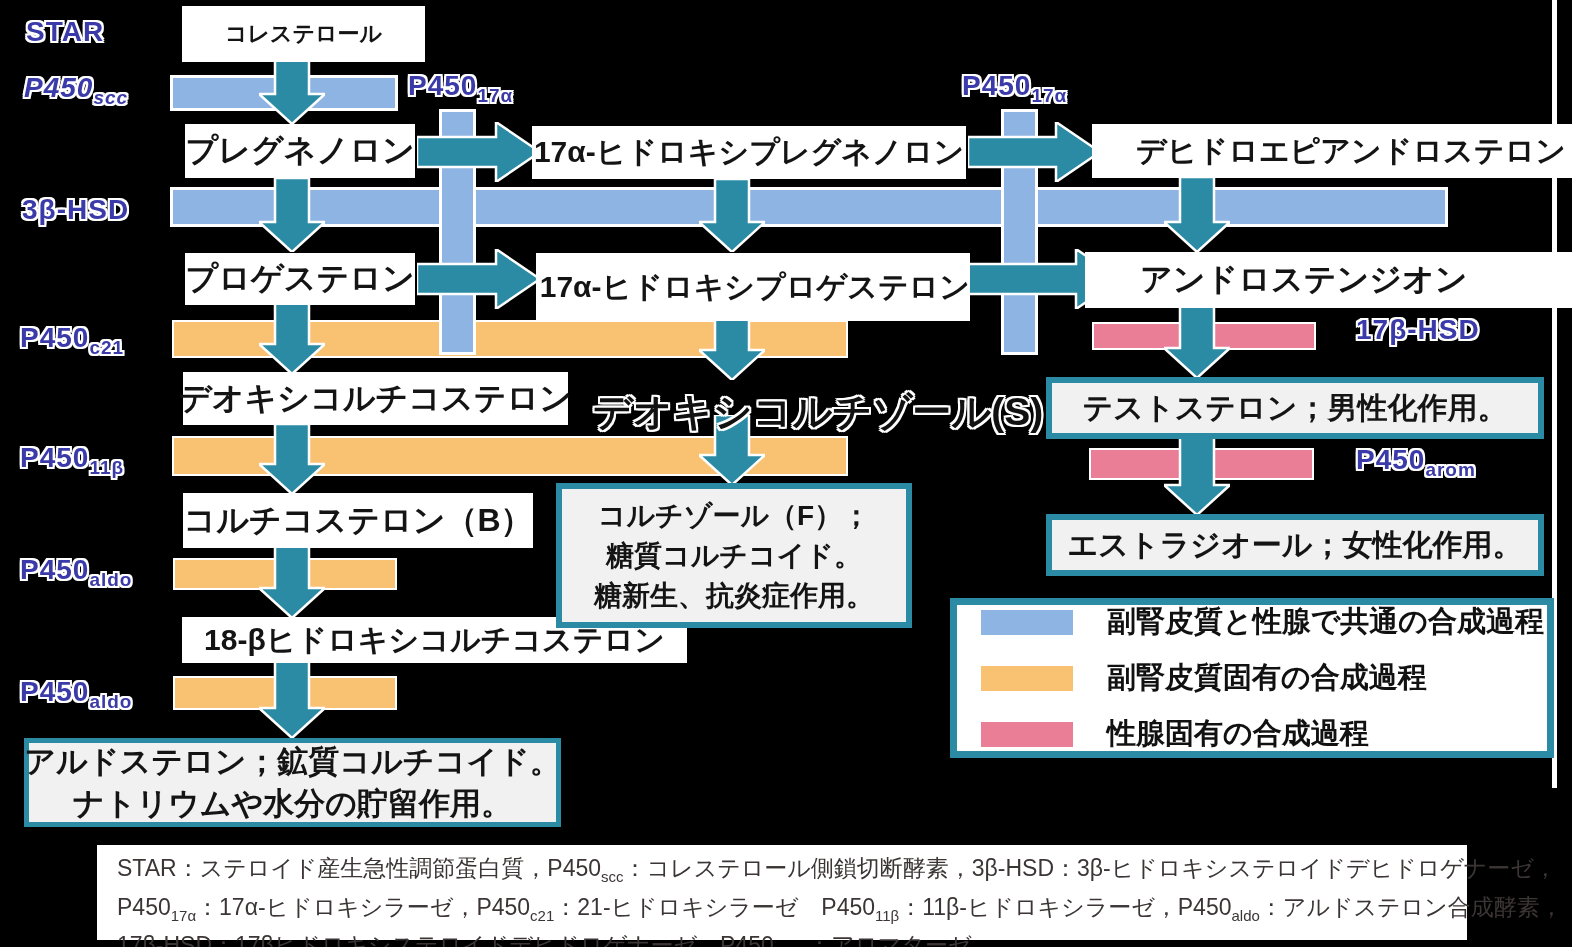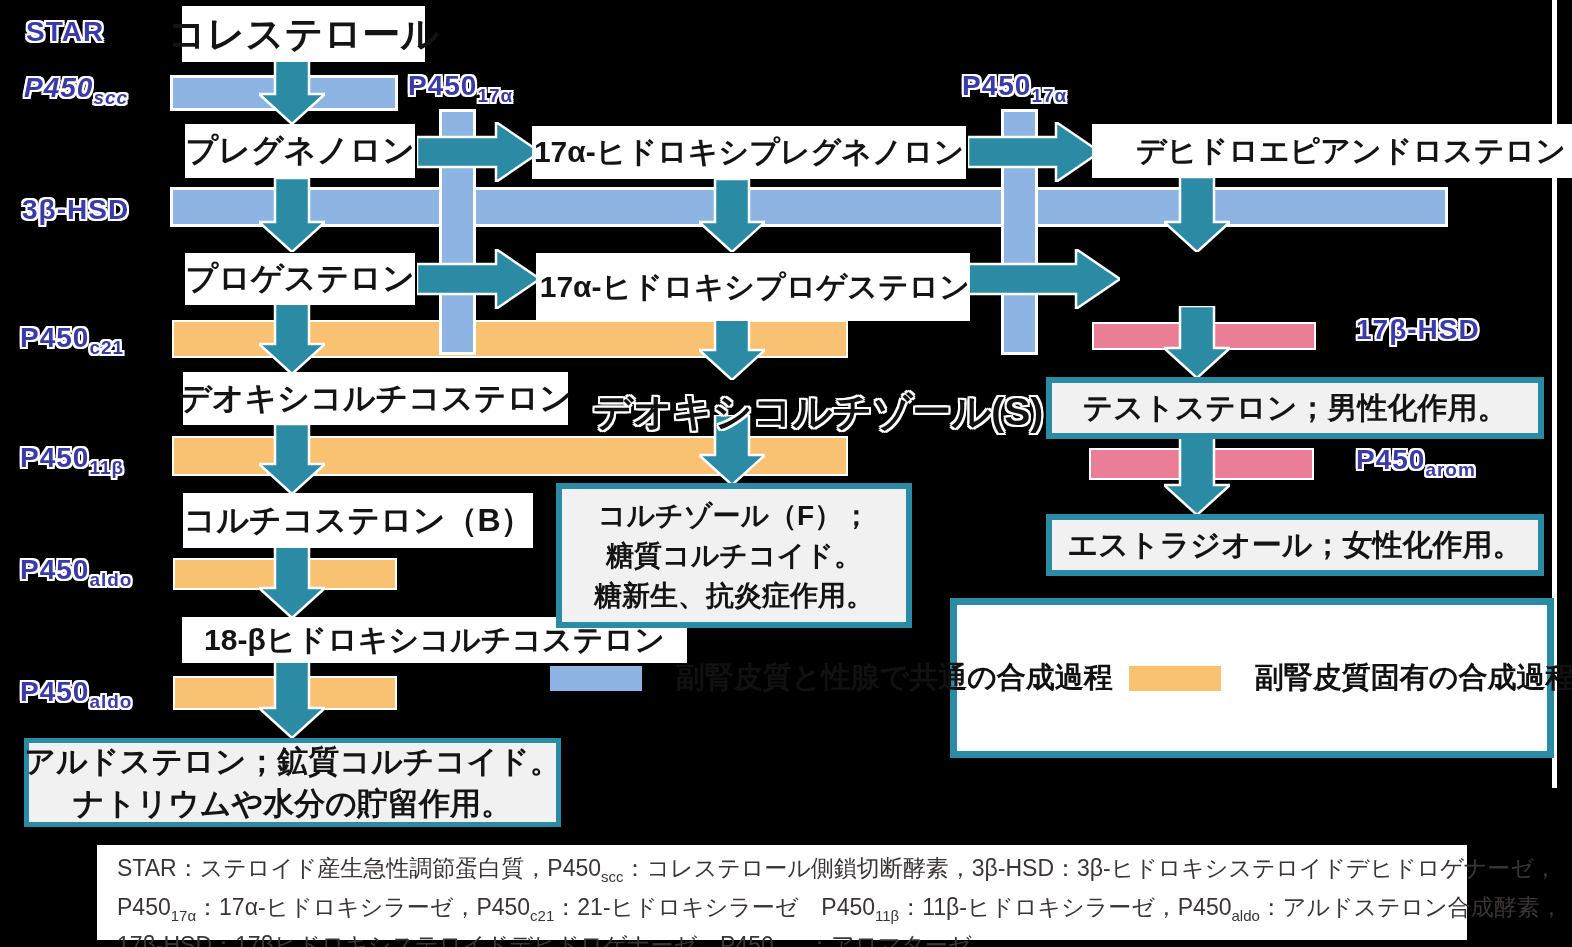--- a/index.html
+++ b/index.html
@@ -36,36 +36,36 @@
   .arrow{position:absolute;z-index:3;}
   .arrow polygon{fill:#2b8ba5;stroke:#ffffff;stroke-width:2.5;}
   .ghost-text{
     position:absolute;font-weight:bold;font-size:39px;color:#111;z-index:4;white-space:nowrap;
     text-shadow:-2px -2px 0 #fff,2px -2px 0 #fff,-2px 2px 0 #fff,2px 2px 0 #fff,
                 0 -2px 0 #fff,0 2px 0 #fff,-2px 0 0 #fff,2px 0 0 #fff;
   }
   .legend{
     position:absolute;left:950px;top:598px;width:604px;height:160px;background:#fff;
     border:7px solid #2b8ba5;box-sizing:border-box;z-index:5;
-    display:flex;flex-direction:row;justify-content:center;gap:16px;padding-left:24px;
+    display:flex;flex-direction:column;justify-content:center;gap:16px;padding-left:24px;
   }
   .legend-row{display:flex;align-items:center;gap:34px;}
   .legend-swatch{width:92px;height:25px;flex:0 0 auto;}
   .sw-blue{background:#8eb4e3;}
   .sw-orange{background:#f9c172;}
   .sw-pink{background:#e97e96;}
   .legend-label{font-weight:bold;font-size:29px;color:#111;white-space:nowrap;}
   .footnote{
     position:absolute;left:97px;top:845px;width:1370px;height:95px;background:#fff;z-index:5;
     color:#3c3535;font-size:23px;line-height:31px;padding:8px 0 0 20px;box-sizing:border-box;
     white-space:nowrap;
   }
   .footnote sub{font-size:15px;}
   .edge-line{position:absolute;left:1552px;top:0;width:5px;height:788px;background:#fff;z-index:0;}
-  .fs34{font-size:38px;} .fs32{font-size:32px;} .fs30{font-size:30px;}
+  .fs34{font-size:22px;} .fs32{font-size:32px;} .fs30{font-size:30px;}
   .lh40{line-height:40px;} .lh42{line-height:42px;}
 </style>
 </head>
 <body>
 
 <div class="stage">
 
   <div class="edge-line"></div>
 
   <div class="bar blue" style="left:173px;top:78px;width:222px;height:30px;"></div>
@@ -141,20 +141,23 @@
       <span>17α-ヒドロキシプレグネノロン</span>
     </div>
   <div class="wbox fs30" style="left:1092px;top:124px;width:470px;height:54px;padding-left:24px;">
       <span>デヒドロエピアンドロステロン</span>
     </div>
   <div class="wbox fs32" style="left:185px;top:253px;width:230px;height:52px;">
       <span>プロゲステロン</span>
     </div>
   <div class="wbox fs30" style="left:536px;top:253px;width:434px;height:68px;justify-content:flex-end;">
       <span>17α-ヒドロキシプロゲステロン</span>
+    </div>
+  <div class="wbox fs32" style="left:1085px;top:252px;width:487px;height:56px;justify-content:flex-start;padding-left:55px;box-sizing:border-box;">
+      <span>アンドロステンジオン</span>
     </div>
   <div class="wbox fs32" style="left:183px;top:372px;width:385px;height:53px;">
       <span>デオキシコルチコステロン</span>
     </div>
   <div class="ghost-text" style="left:593px;top:385px;"><span>デオキシコルチゾール(S)</span></div>
   <div class="wbox fs32" style="left:183px;top:493px;width:350px;height:55px;">
       <span>コルチコステロン（B）</span>
     </div>
   <div class="wbox fs30" style="left:182px;top:617px;width:505px;height:46px;">
       <span>18-βヒドロキシコルチコステロン</span>

